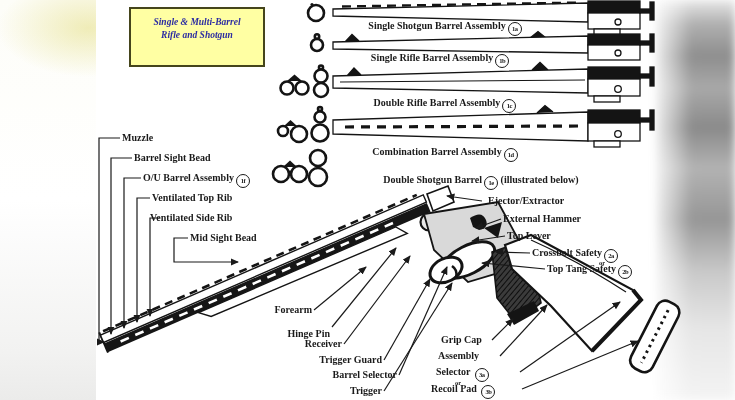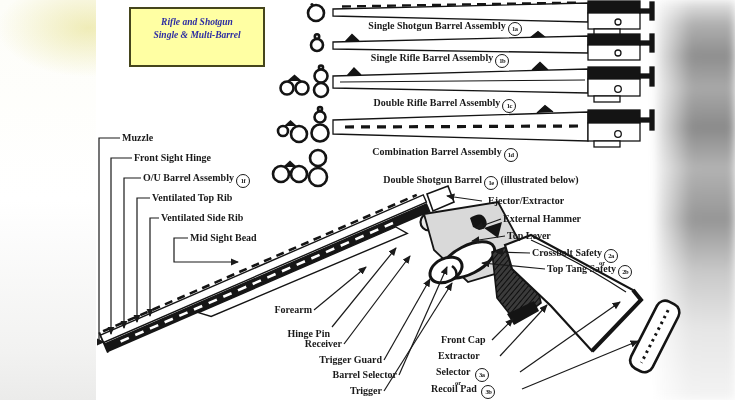--- a/index.html
+++ b/index.html
@@ -191,70 +191,70 @@
       <path d="M399,375 L447,267" marker-end="url(#ah)"></path>
       <path d="M384,391 L452,283" marker-end="url(#ah)"></path>
       <path d="M492,340 L513,319" marker-end="url(#ah)"></path>
       <path d="M500,356 L547,305" marker-end="url(#ah)"></path>
       <path d="M520,372 L620,302" marker-end="url(#ah)"></path>
       <path d="M522,389 L638,341" marker-end="url(#ah)"></path>
     </g>
   </svg>
 
   <div class="titlebox">
+    <div>Single &amp; Multi-Barrel</div>
     <div>Rifle and Shotgun</div>
-    <div>Single &amp; Multi-Barrel</div>
   </div>
 
   <div class="cap" style="left:330px;top:20px;width:230px;">
     <span>Single Shotgun Barrel Assembly</span><span class="ref">1a</span>
   </div>
   <div class="cap" style="left:325px;top:52px;width:230px;">
     <span>Single Rifle Barrel Assembly</span><span class="ref">1b</span>
   </div>
   <div class="cap" style="left:330px;top:97px;width:230px;">
     <span>Double Rifle Barrel Assembly</span><span class="ref">1c</span>
   </div>
   <div class="cap" style="left:330px;top:146px;width:230px;">
     <span>Combination Barrel Assembly</span><span class="ref">1d</span>
   </div>
   <div class="cap" style="left:356px;top:174px;width:250px;">
     <span>Double Shotgun Barrel</span><span class="ref">1e</span>
     <span>(illustrated below)</span>
   </div>
 
   <div class="lbl" style="left:122px;top:132px;">Muzzle</div>
-  <div class="lbl" style="left:134px;top:152px;">Front Sight Hinge</div>
+  <div class="lbl" style="left:134px;top:152px;">Barrel Sight Bead</div>
   <div class="lbl" style="left:143px;top:172px;">
     <span>O/U Barrel Assembly</span><span class="ref">1f</span>
   </div>
   <div class="lbl" style="left:152px;top:192px;">Ventilated Top Rib</div>
-  <div class="lbl" style="left:161px;top:212px;">Ventilated Side Rib</div>
+  <div class="lbl" style="left:150px;top:212px;">Ventilated Side Rib</div>
   <div class="lbl" style="left:190px;top:232px;text-align:right;">Mid Sight Bead</div>
 
   <div class="lbl" style="left:488px;top:195px;">Ejector/Extractor</div>
   <div class="lbl" style="left:503px;top:213px;">External Hammer</div>
   <div class="lbl" style="left:507px;top:230px;">Top Lever</div>
   <div class="lbl" style="left:532px;top:247px;">
     <span>Crossbolt Safety</span><span class="ref">2a</span>
   </div>
   <div class="or" style="left:599px;top:259px;">or</div>
   <div class="lbl" style="left:547px;top:263px;">
     <span>Top Tang Safety</span><span class="ref">2b</span>
   </div>
 
   <div class="lbl r" style="left:312px;top:304px;">Forearm</div>
   <div class="lbl r" style="left:330px;top:328px;">Hinge Pin</div>
   <div class="lbl r" style="left:342px;top:338px;">Receiver</div>
   <div class="lbl r" style="left:382px;top:354px;">Trigger Guard</div>
   <div class="lbl r" style="left:397px;top:369px;">Barrel Selector</div>
   <div class="lbl r" style="left:382px;top:385px;">Trigger</div>
 
-  <div class="lbl" style="left:441px;top:334px;">Front Cap</div>
-  <div class="lbl" style="left:438px;top:350px;">Extractor</div>
+  <div class="lbl" style="left:441px;top:334px;">Grip Cap</div>
+  <div class="lbl" style="left:438px;top:350px;">Assembly</div>
   <div class="lbl" style="left:436px;top:366px;">
     <span>Selector</span> <span class="ref">3a</span>
   </div>
   <div class="or" style="left:455px;top:379px;">or</div>
   <div class="lbl" style="left:431px;top:383px;">
     <span>Recoil Pad</span> <span class="ref">3b</span>
   </div>
 
 </div>
 

